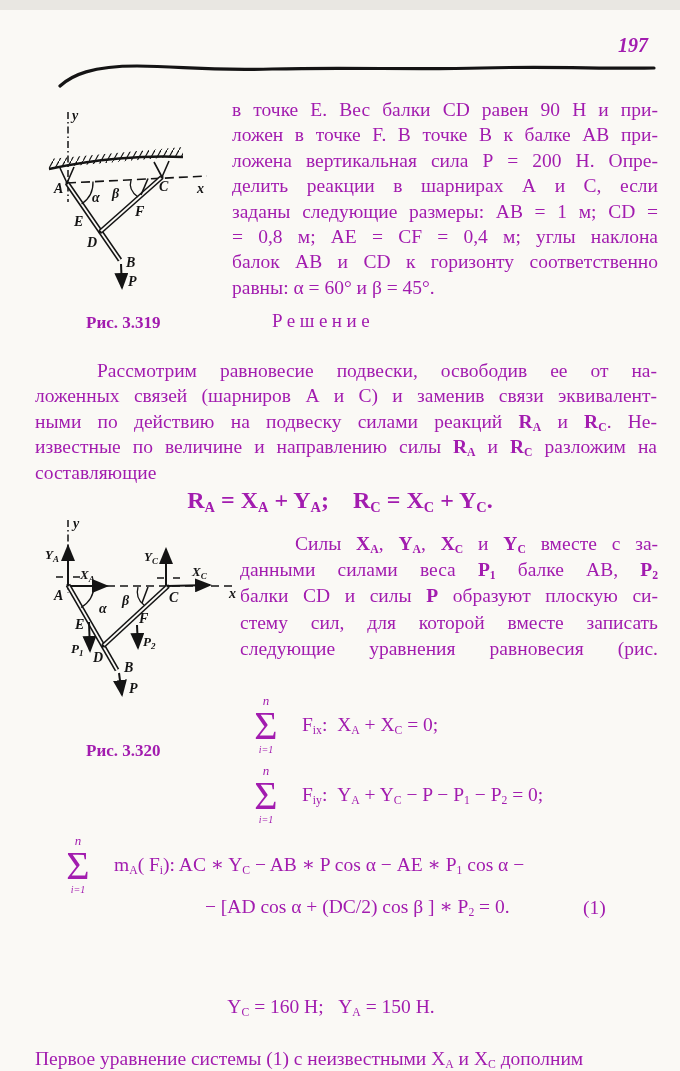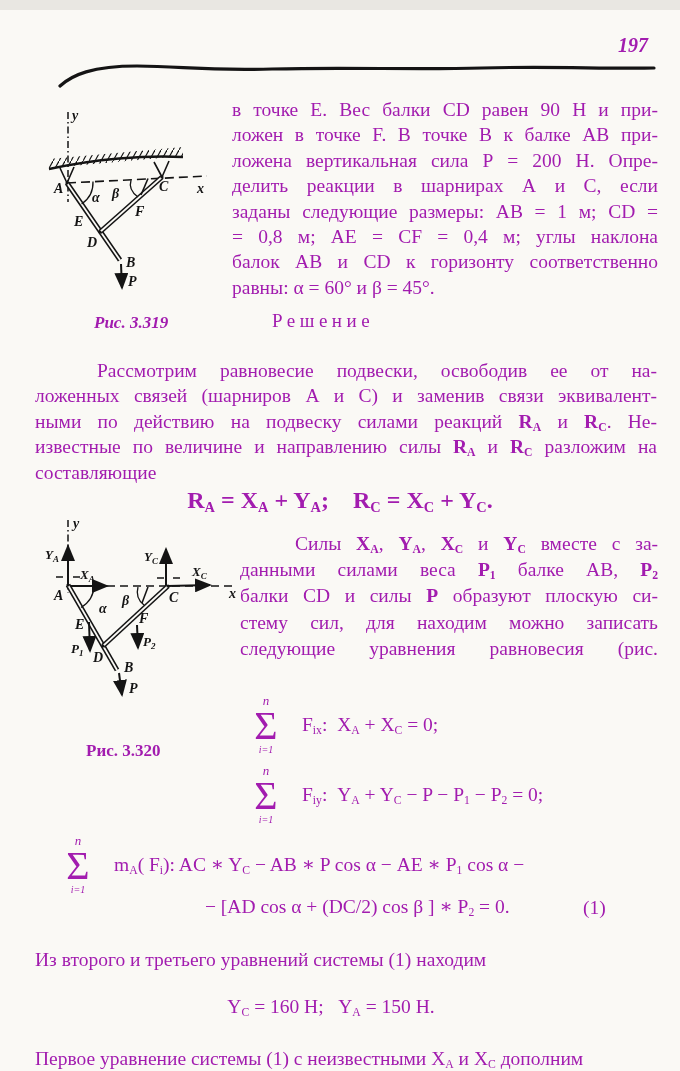--- a/index.html
+++ b/index.html
@@ -82,21 +82,21 @@
     <text class="flabel" x="124" y="85">C</text>
     <text class="flabel" x="39" y="120">E</text>
     <text class="flabel" x="100" y="110">F</text>
     <text class="flabel" x="52" y="141">D</text>
     <text class="flabel" x="91" y="161">B</text>
     <text class="flabel" x="93" y="180">P</text>
     <circle cx="32" cy="77" r="1.6" fill="#141414"></circle>
     <circle cx="127" cy="71" r="1.6" fill="#141414"></circle>
     <circle cx="65" cy="126" r="1.6" fill="#141414"></circle>
   </svg>
-  <div class="abs caption" style="left:94px;top:303px;font-style:italic;">Рис. 3.319</div>
+  <div class="abs caption" style="left:86px;top:303px;">Рис. 3.319</div>
 
   <div class="abs para" style="left:232px;top:87px;width:426px;">
       <div class="jline"><span>в точке Е. Вес балки CD равен 90 Н и при-</span></div>
       <div class="jline"><span>ложен в точке F. В точке В к балке АВ при-</span></div>
       <div class="jline"><span>ложена вертикальная сила Р = 200 Н. Опре-</span></div>
       <div class="jline"><span>делить реакции в шарнирах А и С, если</span></div>
       <div class="jline"><span>заданы следующие размеры: АВ = 1 м; CD =</span></div>
       <div class="jline"><span>= 0,8 м;  АЕ = CF = 0,4 м;  углы наклона</span></div>
       <div class="jline"><span>балок АВ и CD к горизонту соответственно</span></div>
       <div class="jline last"><span>равны: α = 60° и β = 45°.</span></div>
@@ -166,21 +166,21 @@
     <circle cx="28" cy="70" r="1.6" fill="#141414"></circle>
     <circle cx="128" cy="71" r="1.6" fill="#141414"></circle>
     <circle cx="63" cy="131" r="1.6" fill="#141414"></circle>
   </svg>
   <div class="abs caption" style="left:86px;top:731px;">Рис. 3.320</div>
 
   <div class="abs para para-indent2" style="left:240px;top:521px;width:418px;line-height:26.2px;">
       <div class="jline"><span>Силы </span><span class="bb">X<sub>A</sub></span><span>, </span><span class="bb">Y<sub>A</sub></span><span>, </span><span class="bb">X<sub>C</sub></span><span> и </span><span class="bb">Y<sub>C</sub></span><span> вместе с за-</span></div>
       <div class="jline"><span>данными силами веса </span><span class="bb">P<sub>1</sub></span><span> балке АВ, </span><span class="bb">P<sub>2</sub></span></div>
       <div class="jline"><span>балки CD и силы </span><span class="bb">P</span><span> образуют плоскую си-</span></div>
-      <div class="jline"><span>стему сил, для находим можно записать</span></div>
+      <div class="jline"><span>стему сил, для которой вместе записать</span></div>
       <div class="jline"><span>следующие уравнения равновесия (рис.</span></div>
     </div>
 
   <div class="abs eqrow" style="left:246px;top:684px;">
     <span class="sum">
       <span class="sn">n</span>
       <span class="sg">Σ</span>
       <span class="si">i=1</span>
     </span>
     <span class="eq eqbody"><span>F<sub>ix</sub></span><span>: </span><span>X<sub>A</sub></span><span> + </span><span>X<sub>C</sub></span><span> = 0;</span></span>
@@ -199,19 +199,18 @@
     <span class="sum">
       <span class="sn">n</span>
       <span class="sg">Σ</span>
       <span class="si">i=1</span>
     </span>
     <span class="eq eqbody"><span>m<sub>A</sub></span><span>( F<sub>i</sub></span><span>): AC ∗ </span><span>Y<sub>C</sub></span><span> − AB ∗ P cos α − AE ∗ </span><span>P<sub>1</sub></span><span> cos α −</span></span>
   </div>
   <div class="abs eq" style="left:205px;top:885px;"><span>− [AD cos α + (DC/2) cos β ] ∗ </span><span>P<sub>2</sub></span><span> = 0.</span></div>
   <div class="abs eq" style="left:583px;top:887px;">(1)</div>
 
-  <div class="abs para" style="left:35px;top:937px;width:622px;"><span>Из второго и третьего уравнений системы (1) находим</span></div>
 
   <div class="abs eq-center" style="left:0;top:986px;width:662px;font-size:19.5px;"><span>Y<sub>C</sub></span><span> = 160 Н;  </span><span>Y<sub>A</sub></span><span> = 150 Н.</span></div>
 
   <div class="abs para" style="left:35px;top:1036px;width:640px;"><span>Первое уравнение системы (1)  с неизвестными  </span><span>X<sub>A</sub></span><span> и </span><span>X<sub>C</sub></span><span>  дополним</span></div>
 
 </div>
 
 </body></html>

